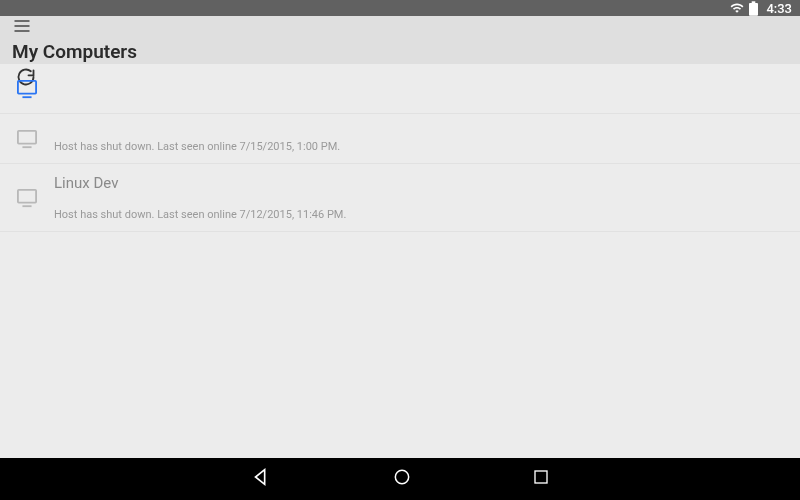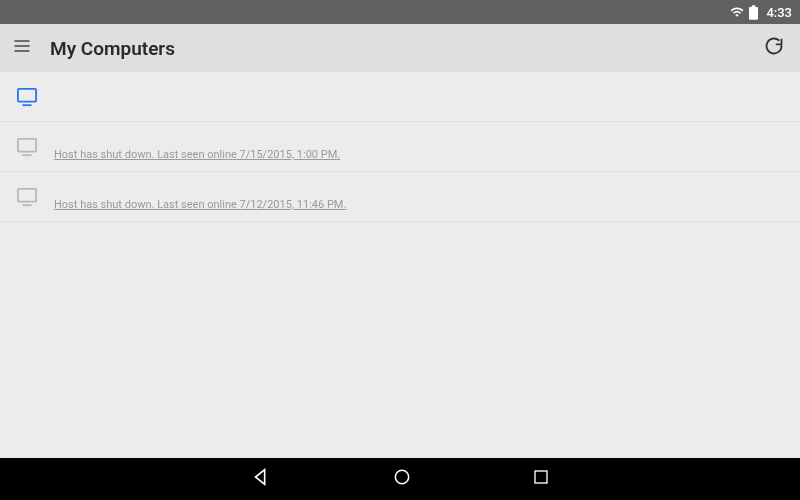--- a/index.html
+++ b/index.html
@@ -5,37 +5,38 @@
     * { margin: 0; padding: 0; box-sizing: border-box; }
     body {
       width: 800px;
       height: 500px;
       font-family: 'Roboto', 'Helvetica Neue', Arial, sans-serif;
       background: #ececec;
       overflow: hidden;
       position: relative;
     }
     .status-bar {
-      height: 24px;
+      height: 16px;
       background: #616161;
       display: flex;
       justify-content: flex-end;
       align-items: center;
       padding: 0 8px;
       color: #fff;
       font-size: 13px;
     }
     .status-bar .icons { display: flex; align-items: center; gap: 4px; }
     .status-bar svg { display: block; }
     .app-bar {
       height: 48px;
       background: #dfdfdf;
       display: flex;
-      align-items: center;
+      align-items: flex-start;
       padding: 0 12px;
+      flex-direction: column;
     }
     .app-bar .menu { margin-right: 18px; display:flex; align-items:center; cursor:pointer; }
     .app-bar .title {
       font-size: 19px;
       font-weight: 600;
       color: #2b2b2b;
       flex: 1;
     }
     .app-bar .refresh { display:flex; align-items:center; cursor:pointer; padding:4px; }
     .list { }
@@ -44,21 +45,21 @@
       align-items: center;
       padding: 10px 16px;
       border-bottom: 1px solid #e1e1e1;
       min-height: 50px;
       cursor: pointer;
     }
     .row .mon { margin-right: 16px; flex-shrink:0; display:flex; }
     .row .texts { display:flex; flex-direction:column; }
     .row .name { font-size: 15px; color: #333; }
     .row.offline .name { color: #8a8a8a; }
-    .row .sub { font-size: 11px; color: #9a9a9a; margin-top: 16px; text-decoration: underline; }
+    .row .sub { font-size: 11px; color: #9a9a9a; margin-top: 16px; }
     .nav-bar {
       position: absolute;
       bottom: 0; left: 0; right: 0;
       height: 42px;
       background: #000;
       display: flex;
       justify-content: center;
       align-items: center;
       gap: 120px;
     }
@@ -126,20 +127,21 @@
     </div>
   </div>
   <div class="row offline">
     <span class="mon">
       <svg width="22" height="20" viewBox="0 0 24 22" fill="none" stroke="#b8b8b8" stroke-width="2">
           <rect x="2" y="2" width="20" height="14" rx="1"></rect>
           <line x1="7" y1="20" x2="17" y2="20"></line>
         </svg>
     </span>
     <div class="texts">
+      <span class="name">Linux Dev</span>
       <span class="sub">Host has shut down. Last seen online 7/12/2015, 11:46 PM.</span>
     </div>
   </div>
 </div>
 
 <div class="nav-bar">
   <div class="navbtn">
     <span>
       <svg width="22" height="22" viewBox="0 0 24 24" fill="none" stroke="#fff" stroke-width="1.8">
           <path d="M16 4 L6 12 L16 20 Z" fill="none"></path>

